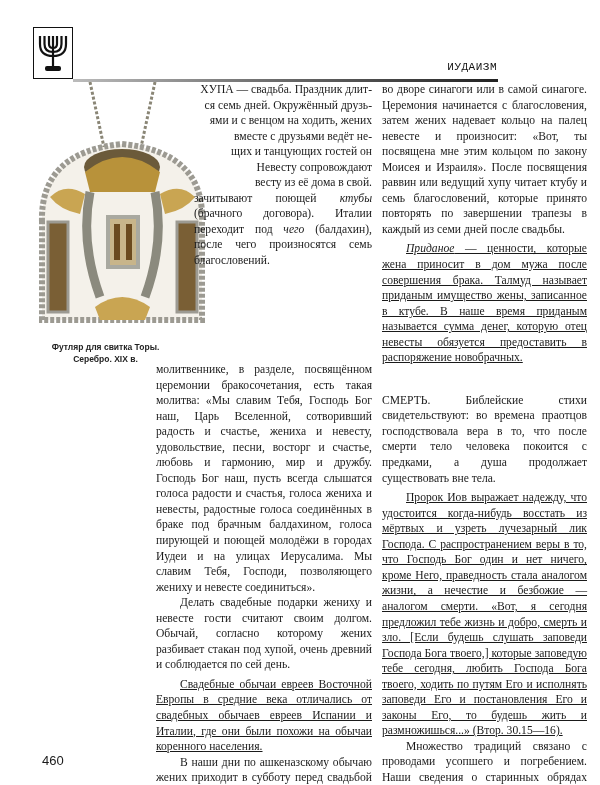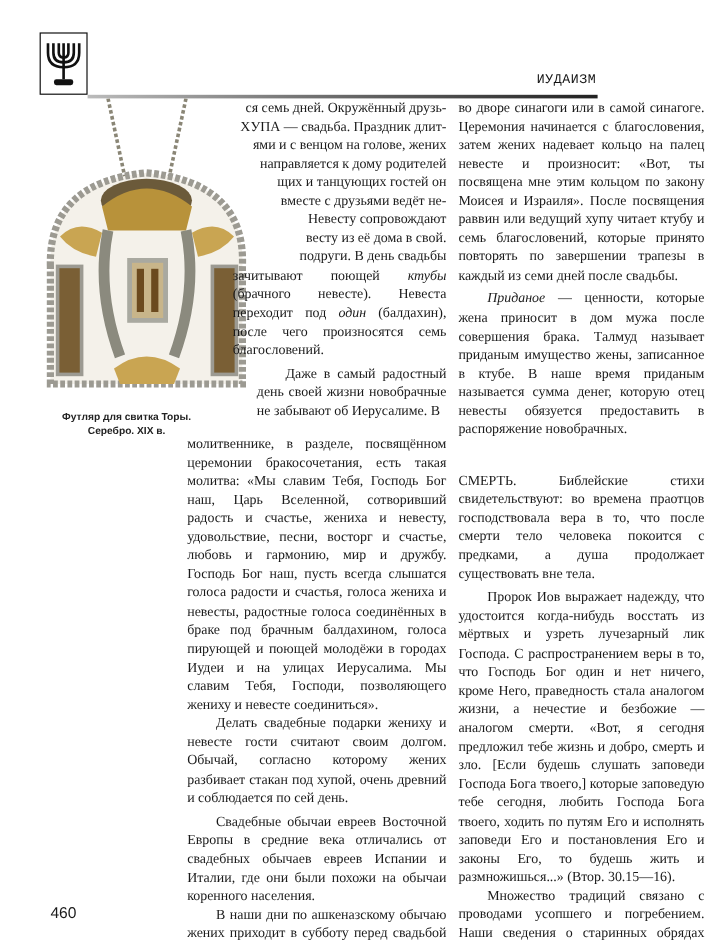--- a/index.html
+++ b/index.html
@@ -10,21 +10,21 @@
   .rule{position:absolute;left:73px;top:79px;width:425px;height:3px;
         background:linear-gradient(to right,#bbb,#777 40%,#222);}
   .section{position:absolute;right:103px;top:61px;font-family:Liberation Mono, monospace;
            font-size:11px;letter-spacing:0.5px;color:#111;}
   .photo{position:absolute;left:30px;top:82px;width:185px;height:245px;}
   .caption{position:absolute;left:38px;top:341px;width:135px;font-family:"Liberation Sans","DejaVu Sans",sans-serif;
            font-size:8.5px;font-weight:bold;line-height:12px;color:#222;text-align:center;}
   .col{position:absolute;font-size:11.6px;line-height:15.55px;text-align:justify;hyphens:manual;}
   .col p{margin:0;}
   .col .ind{text-indent:24px;}
-  .col .gap{margin-top:4px;}
+  .col .gap{margin-top:4px;text-decoration:underline;}
   .left-top{left:180px;top:82px;width:192px;}
   .left-top .l{display:block;text-align:right;}
   .left-bottom{left:156px;top:362px;width:216px;}
   .right{left:382px;top:82px;width:205px;}
   .pagenum{position:absolute;left:42px;top:753px;font-family:"Liberation Sans","DejaVu Sans",sans-serif;font-size:13px;text-align:center;}
   i{font-style:italic;}
 </style>
 </head>
 <body>
 
@@ -61,31 +61,28 @@
     <path d="M65 225 Q92 205 120 225 L115 238 H70 Z" fill="#c9a552"></path>
   </svg>
 </div>
 
 <div class="caption">
   <div>Футляр для свитка Торы.</div>
   <div>Серебро. XIX в.</div>
 </div>
 
 <div class="col left-top">
+  <span class="l">ХУПА — свадьба. Праздник длит-</span>
   <span class="l">ся семь дней. Окружённый друзь-</span>
-  <span class="l">ХУПА — свадьба. Праздник длит-</span>
-  <span class="l">ями и с венцом на голове, жених</span>
-  <span class="l">направляется к дому родителей</span>
+  <span class="l">ями и с венцом на ходить, жених</span>
+  <span class="l">вместе с друзьями ведёт не-</span>
   <span class="l">щих и танцующих гостей он</span>
-  <span class="l">вместе с друзьями ведёт не-</span>
   <span class="l">Невесту сопровождают</span>
   <span class="l">весту из её дома в свой.</span>
-  <span class="l">подруги. В день свадьбы</span>
-  <p style="margin-left:14px"><span>зачитывают поющей </span><i>ктубы</i><span> (брачного невесте). Невеста переходит под </span><i>один</i><span> (балдахин), после чего произносятся семь благословений.</span></p>
-  <p class="ind gap" style="margin-left:34px">Даже в самый радостный день своей жизни новобрачные не забывают об Иерусалиме. В</p>
+  <p style="margin-left:14px"><span>зачитывают поющей </span><i>ктубы</i><span> (брачного договора). Италии переходит под </span><i>чего</i><span> (балдахин), после чего произносятся семь благословений.</span></p>
 </div>
 
 <div class="col left-bottom">
   <p>молитвеннике, в разделе, посвящённом церемонии бракосочетания, есть такая молитва: «Мы славим Тебя, Господь Бог наш, Царь Вселенной, сотворивший радость и счастье, жениха и невесту, удовольствие, песни, восторг и счастье, любовь и гармонию, мир и дружбу. Господь Бог наш, пусть всегда слышатся голоса радости и счастья, голоса жениха и невесты, радостные голоса соединённых в браке под брачным балдахином, голоса пирующей и поющей молодёжи в городах Иудеи и на улицах Иерусалима. Мы славим Тебя, Господи, позволяющего жениху и невесте соединиться».</p>
   <p class="ind">Делать свадебные подарки жениху и невесте гости считают своим долгом. Обычай, согласно которому жених разбивает стакан под хупой, очень древний и соблюдается по сей день.</p>
   <p class="ind gap">Свадебные обычаи евреев Восточной Европы в средние века отличались от свадебных обычаев евреев Испании и Италии, где они были похожи на обычаи коренного населения.</p>
   <p class="ind">В наши дни по ашкеназскому обычаю жених приходит в субботу перед свадьбой в синагогу и поднимается к Торе. Хупу ставят перед домом,</p>
 </div>
 
 <div class="col right">

